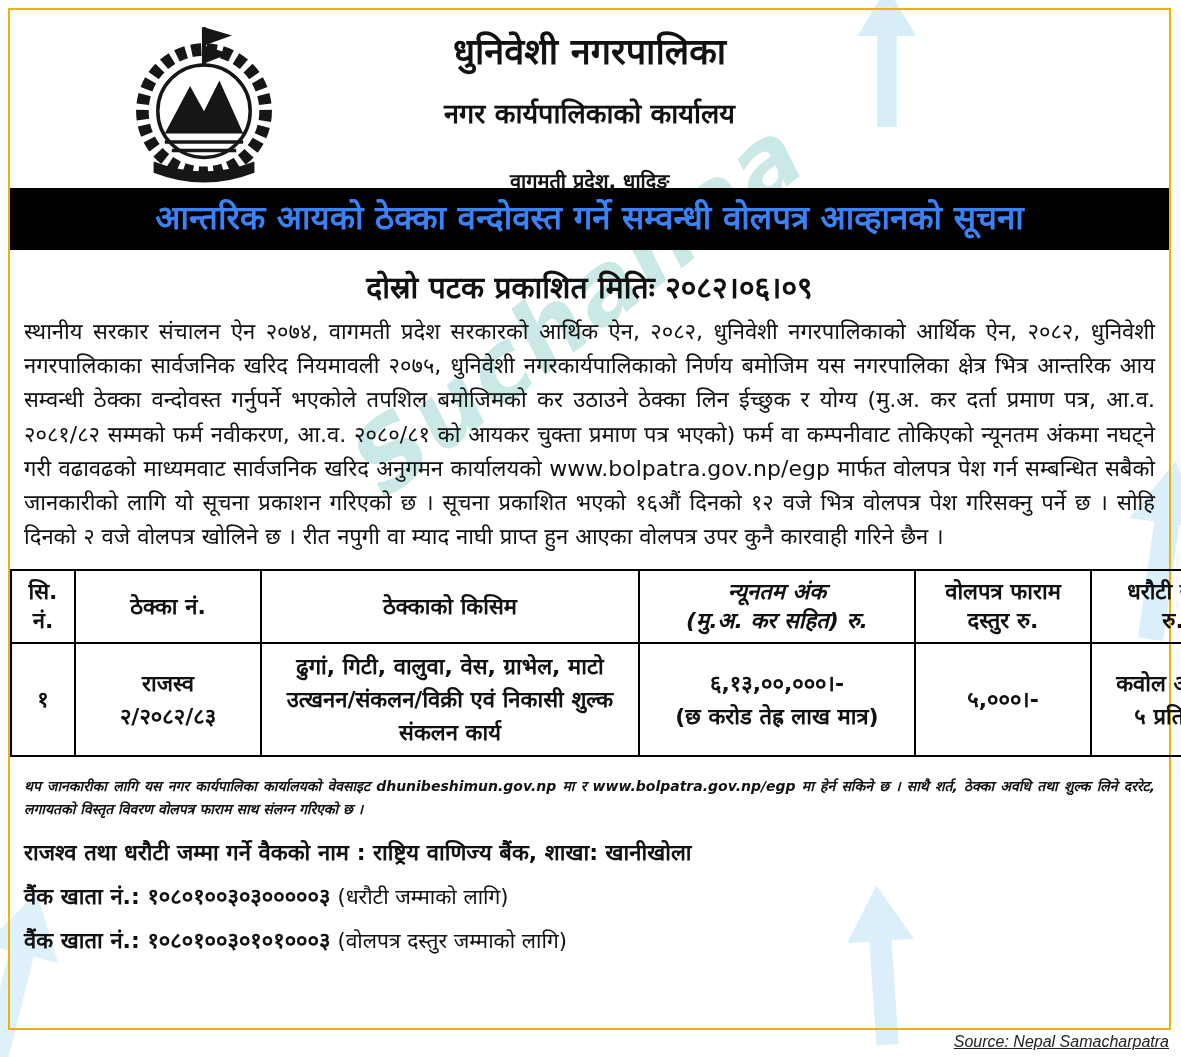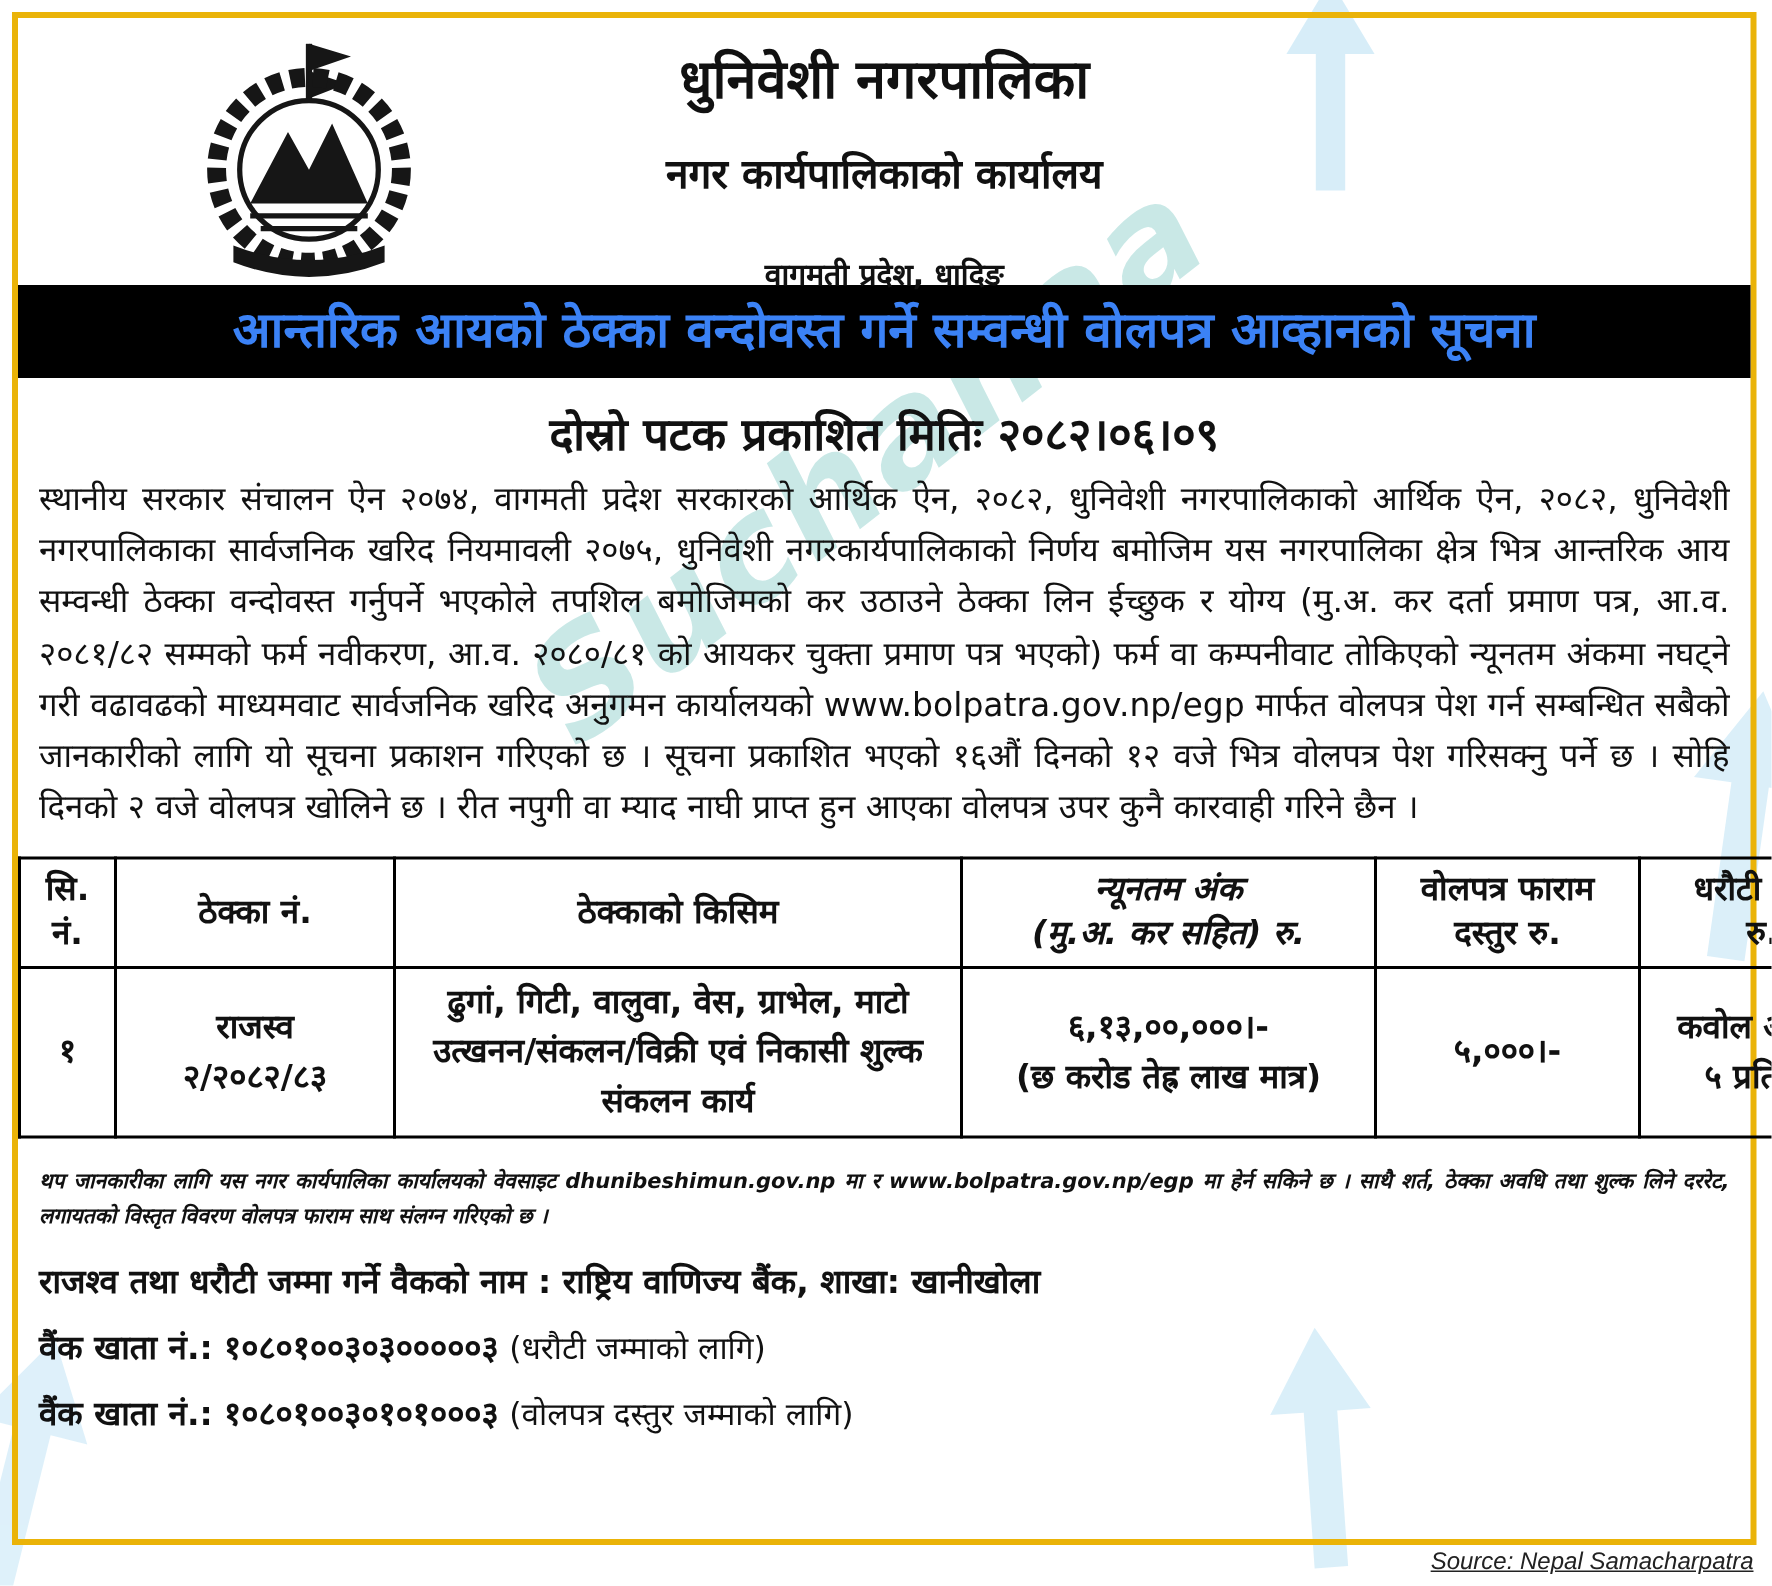--- a/index.html
+++ b/index.html
@@ -11,21 +11,21 @@
   }
   .decor{position:absolute;z-index:0;pointer-events:none;}
   .watermark{
     position:absolute;z-index:1;left:330px;top:430px;
     transform:rotate(-38deg);transform-origin:left top;
     font-size:96px;font-weight:bold;font-style:italic;
     color:#31a9a2;opacity:.26;letter-spacing:2px;white-space:nowrap;
   }
   .doc{
     position:absolute;z-index:2;left:8px;top:8px;width:1163px;height:1022px;
-    border:4px solid #eab308;box-sizing:border-box;background:transparent;
+    border:2px solid #eab308;box-sizing:border-box;background:transparent;
   }
   .header{position:relative;height:178px;}
   .logo{position:absolute;left:110px;top:6px;width:168px;height:168px;}
   .head-text{text-align:center;padding-top:22px;}
   .muni{font-size:36px;font-weight:bold;line-height:1.1;}
   .office{font-size:27px;font-weight:bold;margin-top:22px;}
   .addr{font-size:20px;font-weight:600;margin-top:36px;}
   .banner{
     background:#000;color:#3b82f6;text-align:center;
     font-size:33px;font-weight:bold;

